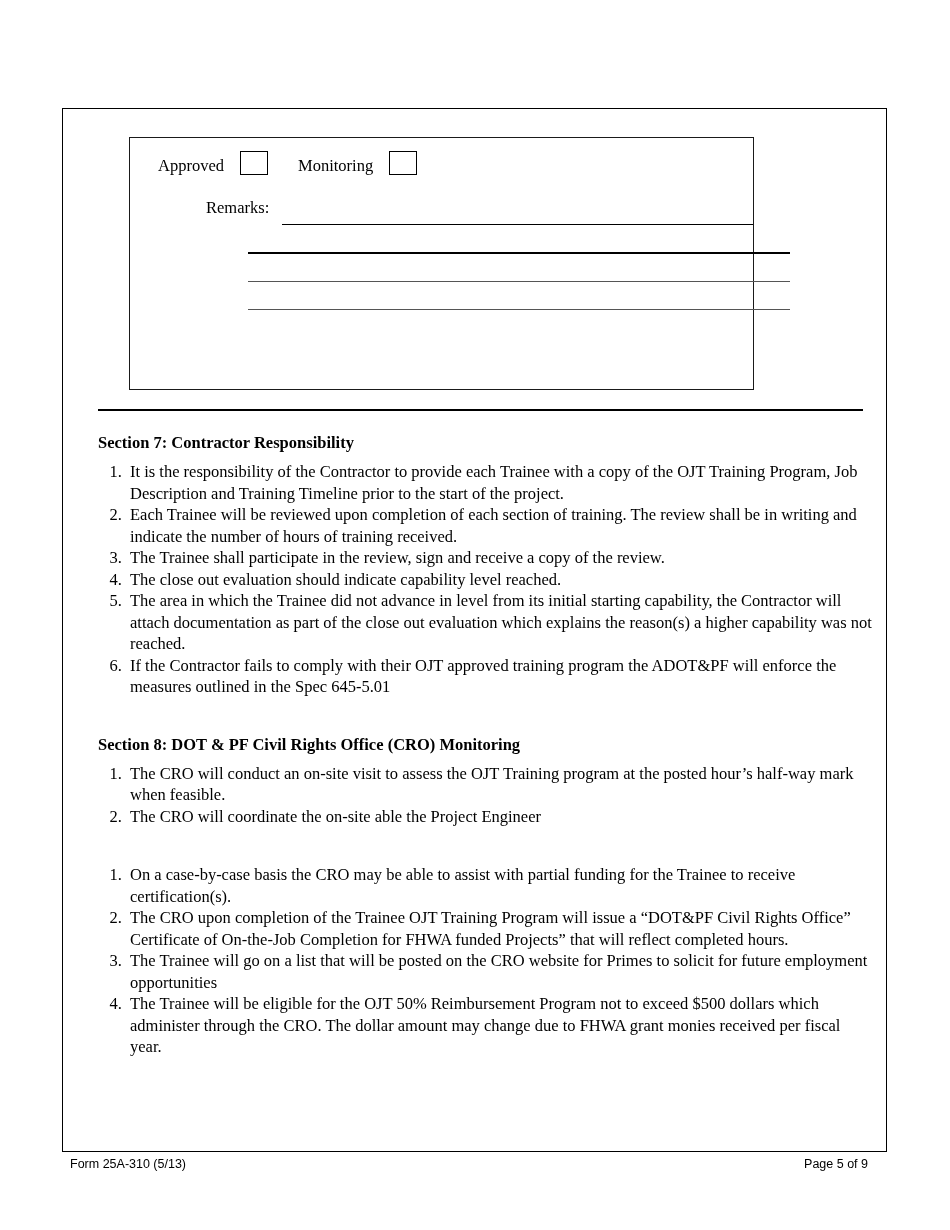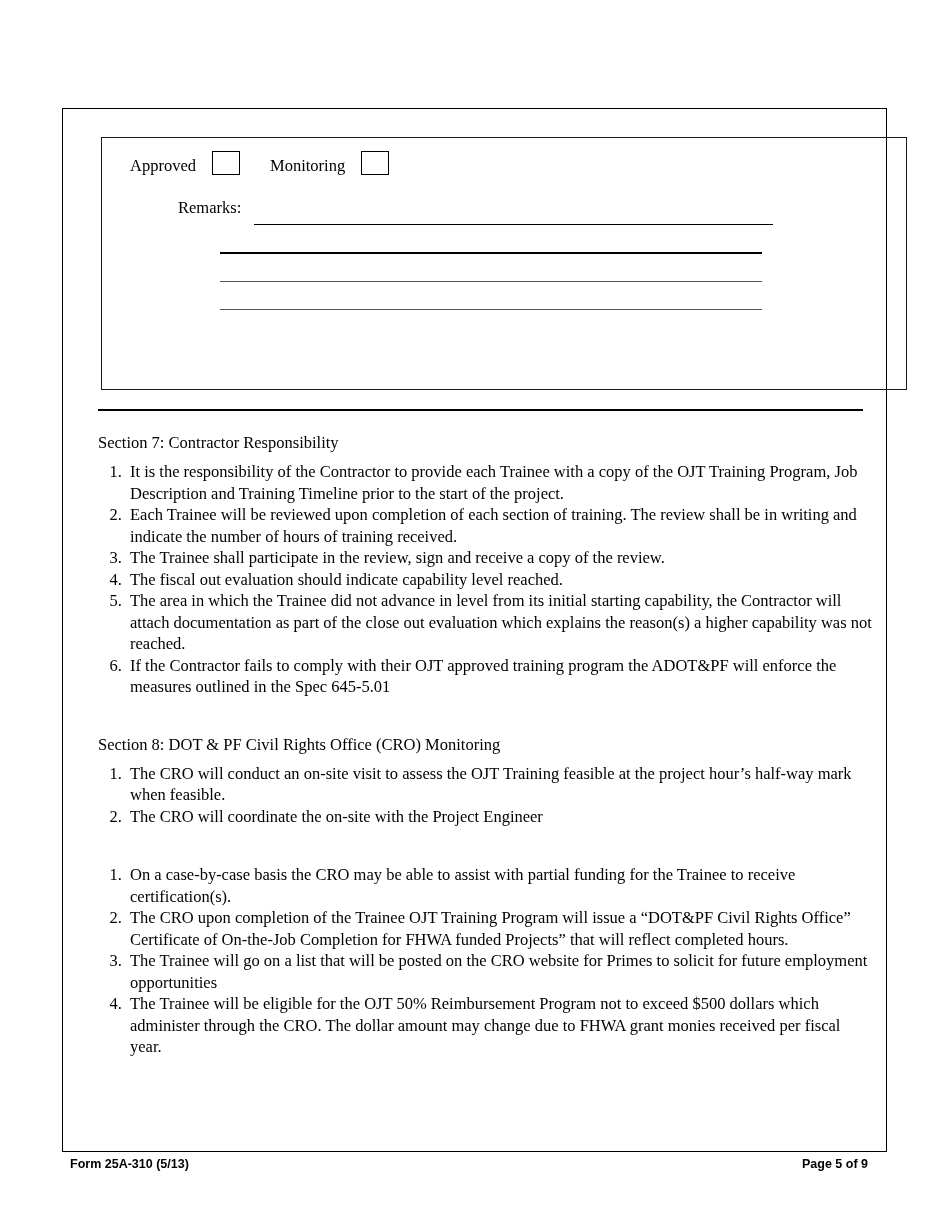--- a/index.html
+++ b/index.html
@@ -7,22 +7,22 @@
   body { position: relative; font-family: "Liberation Serif", serif; color: #000; }
 
   .page {
     position: absolute; left: 62px; top: 108px;
     width: 825px; height: 1044px;
     border: 1.5px solid #000; background: #fff;
   }
 
   
   .approval-box {
-    position: absolute; left: 38px; top: 28px;
-    width: 806px; height: 253px;
+    position: absolute; left: 66px; top: 28px;
+    width: 625px; height: 253px;
     border: 1px solid #1a1a1a;
   }
   .approve-row { display: flex; align-items: center; margin: 16px 0 0 28px; font-size: 16.5px; }
   .checkbox {
     width: 28px; height: 24px; border: 1px solid #000;
     margin-left: 16px; position: relative; top: -3px; background: #fff;
   }
   .checkbox.first { margin-right: 30px; }
 
   .remarks-row { display: flex; align-items: flex-start; margin: 20px 0 0 76px; font-size: 16.5px; }
@@ -37,30 +37,30 @@
   .date-col { margin-left: 60px; width: 130px; text-align: center; }
   .sig-line { border-bottom: 1px solid #000; height: 0; }
   .sig-label { font-weight: bold; font-size: 12.5px; margin-top: 4px; white-space: nowrap; }
 
   
   .divider {
     position: absolute; left: 35px; top: 300px; width: 765px;
     border: none; border-top: 2.5px solid #000; height: 0;
   }
   .content { position: absolute; left: 35px; top: 324px; right: 13px; }
-  .section-title { font-size: 16.5px; font-weight: normal; }
+  .section-title { font-size: 16.5px; font-weight: bold; }
   .section + .section { margin-top: 37px; }
   .content ol { margin-top: 8px; padding-left: 28px; font-size: 16.5px; line-height: 21.5px; }
   .content li { padding-left: 4px; }
 
   
   .footer {
     position: absolute; left: 70px; top: 1157px; width: 798px;
     display: flex; justify-content: space-between;
-    font-family: "Liberation Sans", sans-serif; font-weight: bold; font-size: 12.5px;
+    font-family: "Liberation Sans", sans-serif; font-weight: normal; font-size: 12.5px;
   }
 </style>
 </head>
 <body>
 
 <div class="page">
 
   <div class="approval-box">
     <div class="approve-row">
       <span>Approved</span>
@@ -82,31 +82,31 @@
   <div class="divider"></div>
 
   <div class="content">
 
     <div class="section">
       <div class="section-title">Section 7: Contractor Responsibility</div>
       <ol>
         <li>It is the responsibility of the Contractor to provide each Trainee with a copy of the OJT Training Program, Job Description and Training Timeline prior to the start of the project.</li>
         <li>Each Trainee will be reviewed upon completion of each section of training. The review shall be in writing and indicate the number of hours of training received.</li>
         <li>The Trainee shall participate in the review, sign and receive a copy of the review.</li>
-        <li>The fiscal out evaluation should indicate capability level reached.</li>
+        <li>The close out evaluation should indicate capability level reached.</li>
         <li>The area in which the Trainee did not advance in level from its initial starting capability, the Contractor will attach documentation as part of the close out evaluation which explains the reason(s) a higher capability was not reached.</li>
         <li>If the Contractor fails to comply with their OJT approved training program the ADOT&amp;PF will enforce the measures outlined in the Spec 645-5.01</li>
       </ol>
     </div>
 
     <div class="section">
       <div class="section-title">Section 8: DOT &amp; PF Civil Rights Office (CRO) Monitoring</div>
       <ol>
-        <li>The CRO will conduct an on-site visit to assess the OJT Training feasible at the project hour’s half-way mark when feasible.</li>
-        <li>The CRO will coordinate the on-site with the Project Engineer</li>
+        <li>The CRO will conduct an on-site visit to assess the OJT Training program at the posted hour’s half-way mark when feasible.</li>
+        <li>The CRO will coordinate the on-site able the Project Engineer</li>
       </ol>
     </div>
 
     <div class="section">
       <ol>
         <li>On a case-by-case basis the CRO may be able to assist with partial funding for the Trainee to receive certification(s).</li>
         <li>The CRO upon completion of the Trainee OJT Training Program will issue a “DOT&amp;PF Civil Rights Office” Certificate of On-the-Job Completion for FHWA funded Projects” that will reflect completed hours.</li>
         <li>The Trainee will go on a list that will be posted on the CRO website for Primes to solicit for future employment opportunities</li>
         <li>The Trainee will be eligible for the OJT 50% Reimbursement Program not to exceed $500 dollars which administer through the CRO.  The dollar amount may change due to FHWA grant monies received per fiscal year.</li>
       </ol>

